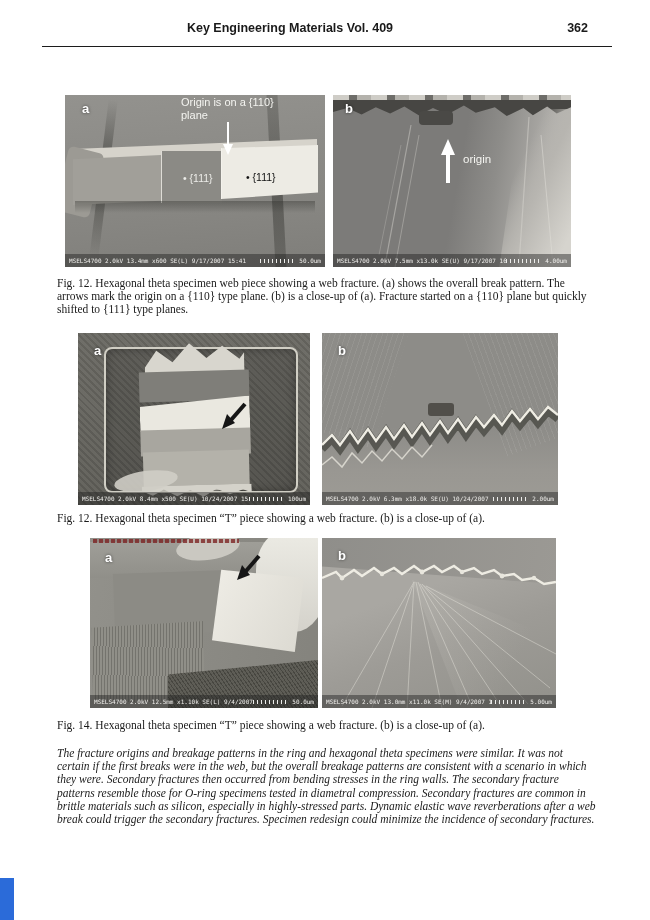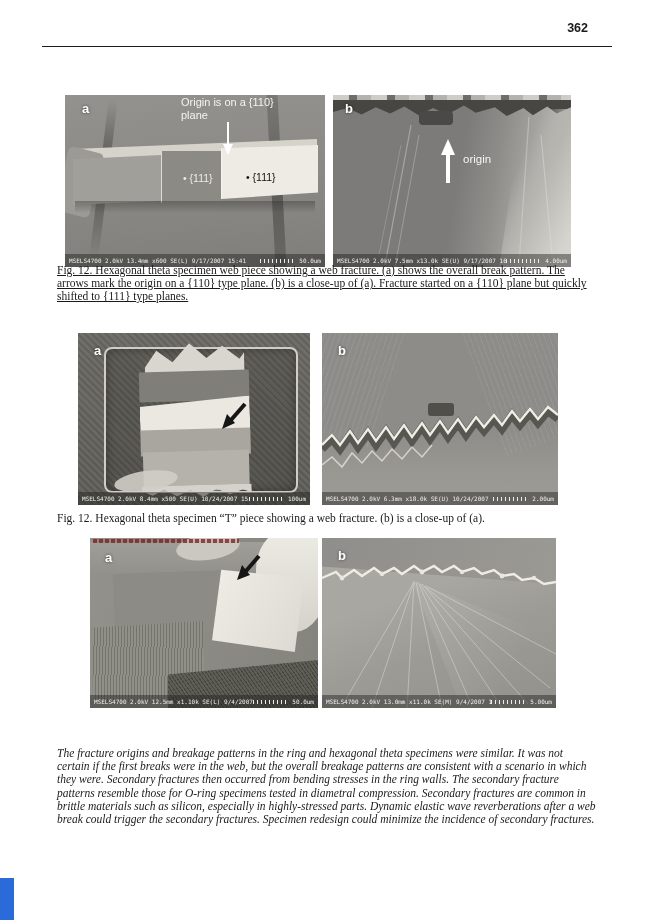--- a/index.html
+++ b/index.html
@@ -6,21 +6,21 @@
   .page{position:relative;width:650px;height:920px;background:#ffffff;overflow:hidden;
         font-family:"Liberation Serif",serif;color:#1a1a1a;}
   
   .hdr-title{position:absolute;top:21px;left:0;right:70px;text-align:center;
              font-family:"Liberation Sans",sans-serif;font-weight:bold;font-size:12.5px;}
   .hdr-page{position:absolute;top:21px;right:62px;
             font-family:"Liberation Sans",sans-serif;font-weight:bold;font-size:12.5px;}
   .hdr-rule{position:absolute;top:46px;left:42px;right:38px;height:1px;background:#1c1c1c;}
   
   .cap, .body-par{position:absolute;left:57px;width:540px;font-size:11.5px;line-height:13.2px;text-align:left;}
-  .cap12{top:264px;text-decoration:underline;}
+  .cap12{top:277px;}
   .cap13{top:512px;}
   .cap14{top:719px;}
   .body-par{top:747px;font-style:italic;}
   
   .panel{position:absolute;overflow:hidden;background:#8a8986;}
   .p12a{left:65px;top:95px;width:260px;height:172px;}
   .p12b{left:333px;top:95px;width:238px;height:172px;}
   .p13a{left:78px;top:333px;width:232px;height:172px;}
   .p13b{left:322px;top:333px;width:236px;height:172px;}
   .p14a{left:90px;top:538px;width:228px;height:170px;}
@@ -128,20 +128,21 @@
   
   svg{display:block;}
   
   .blue-artifact{position:absolute;left:0;top:878px;width:14px;height:42px;background:#2b6bd9;}
 </style>
 </head>
 <body>
 
 <div class="page">
 
+  <div class="hdr-title">Key Engineering Materials Vol. 409</div>
   <div class="hdr-page">362</div>
   <div class="hdr-rule"></div>
 
   <figure class="panel p12a" style="margin:0">
     <div class="shape streakL"></div>
     <div class="shape streakR"></div>
     <div class="shape topface"></div>
     <div class="shape tail"></div>
     <div class="shape frontL"></div>
     <div class="shape frontM"></div>
@@ -280,18 +281,19 @@
       </g>
     </svg>
     <span class="plabel" style="left:16px;top:10px">b</span>
     <div class="sbar">
       <span class="stext">MSELS4700 2.0kV 13.0mm x11.0k SE(M) 9/4/2007 14:58</span>
       <span class="ticks"></span>
       <span class="scale">5.00um</span>
     </div>
   </figure>
 
+  <div class="cap cap14">Fig. 14.  Hexagonal theta specimen “T” piece showing a web fracture.  (b) is a close-up of (a).</div>
 
   <div class="body-par">The fracture origins and breakage patterns in the ring and hexagonal theta specimens were similar.  It was not certain if the first breaks were in the web, but the overall breakage patterns are consistent with a scenario in which they were.  Secondary fractures then occurred from bending stresses in the ring walls.  The secondary fracture patterns resemble those for O-ring specimens tested in diametral compression.  Secondary fractures are common in brittle materials such as silicon, especially in highly-stressed parts.  Dynamic elastic wave reverberations after a web break could trigger the secondary fractures.  Specimen redesign could minimize the incidence of secondary fractures.</div>
 
   <div class="blue-artifact"></div>
 
 </div>
 
 </body></html>

